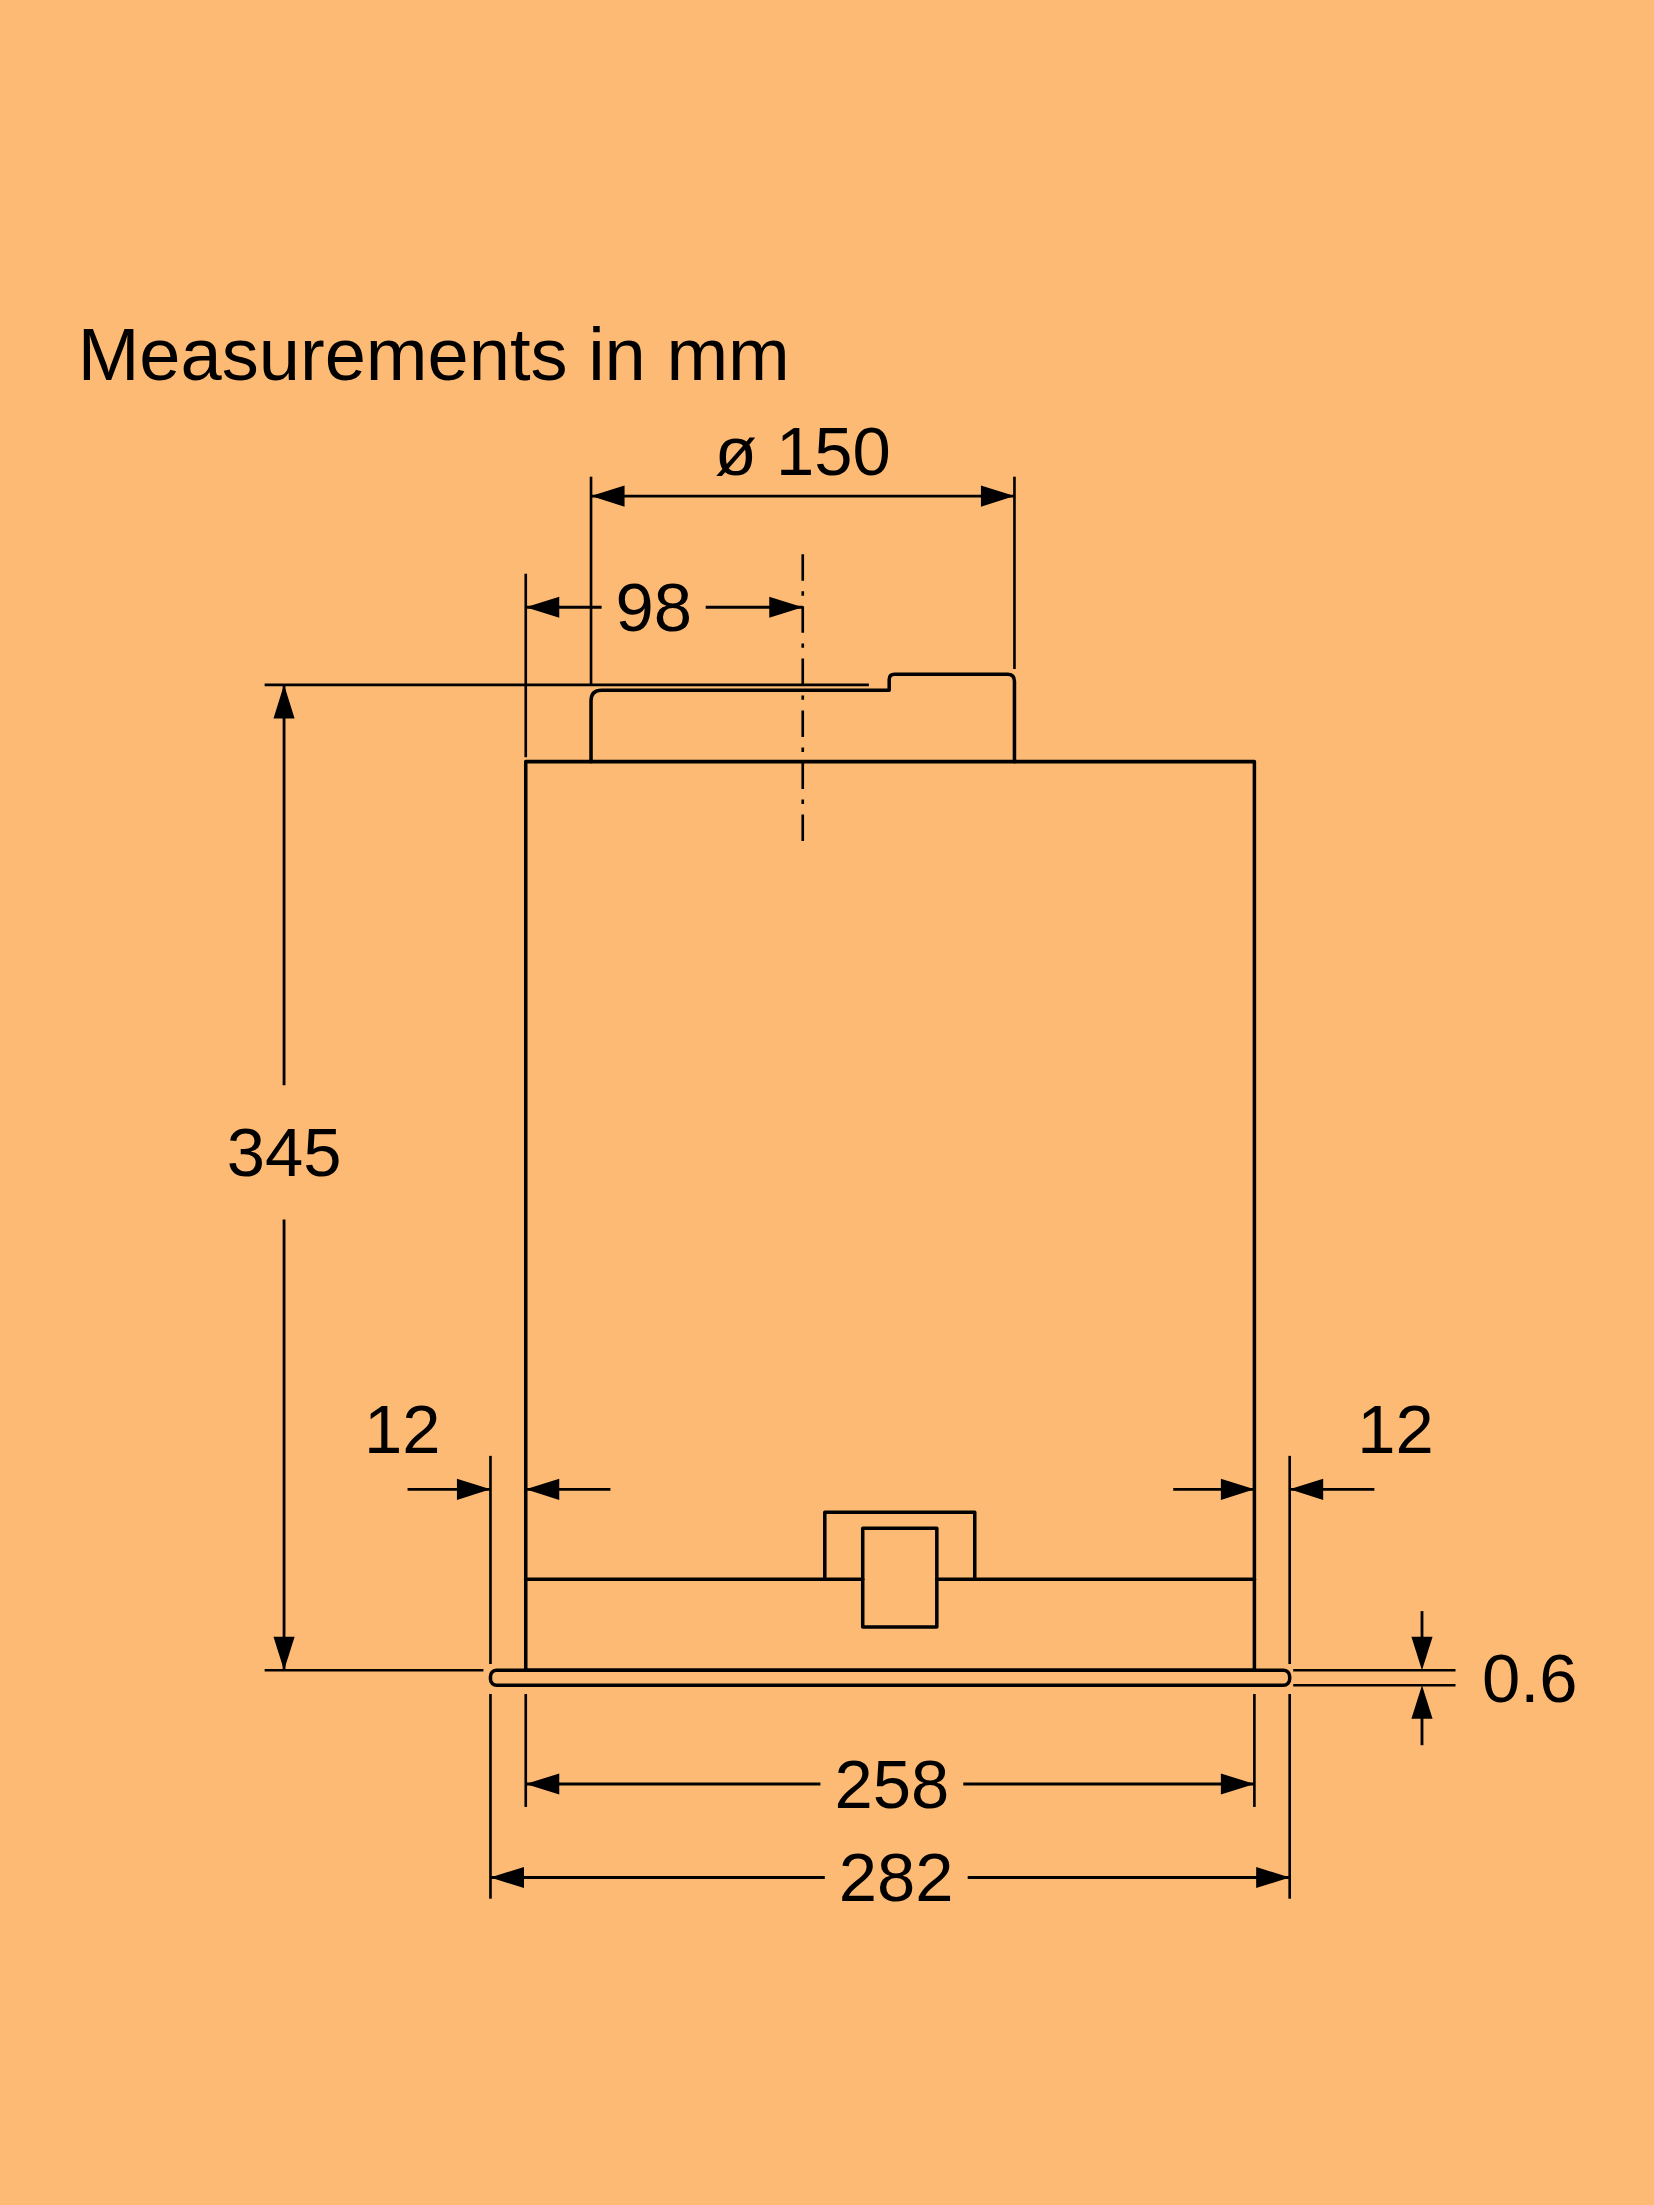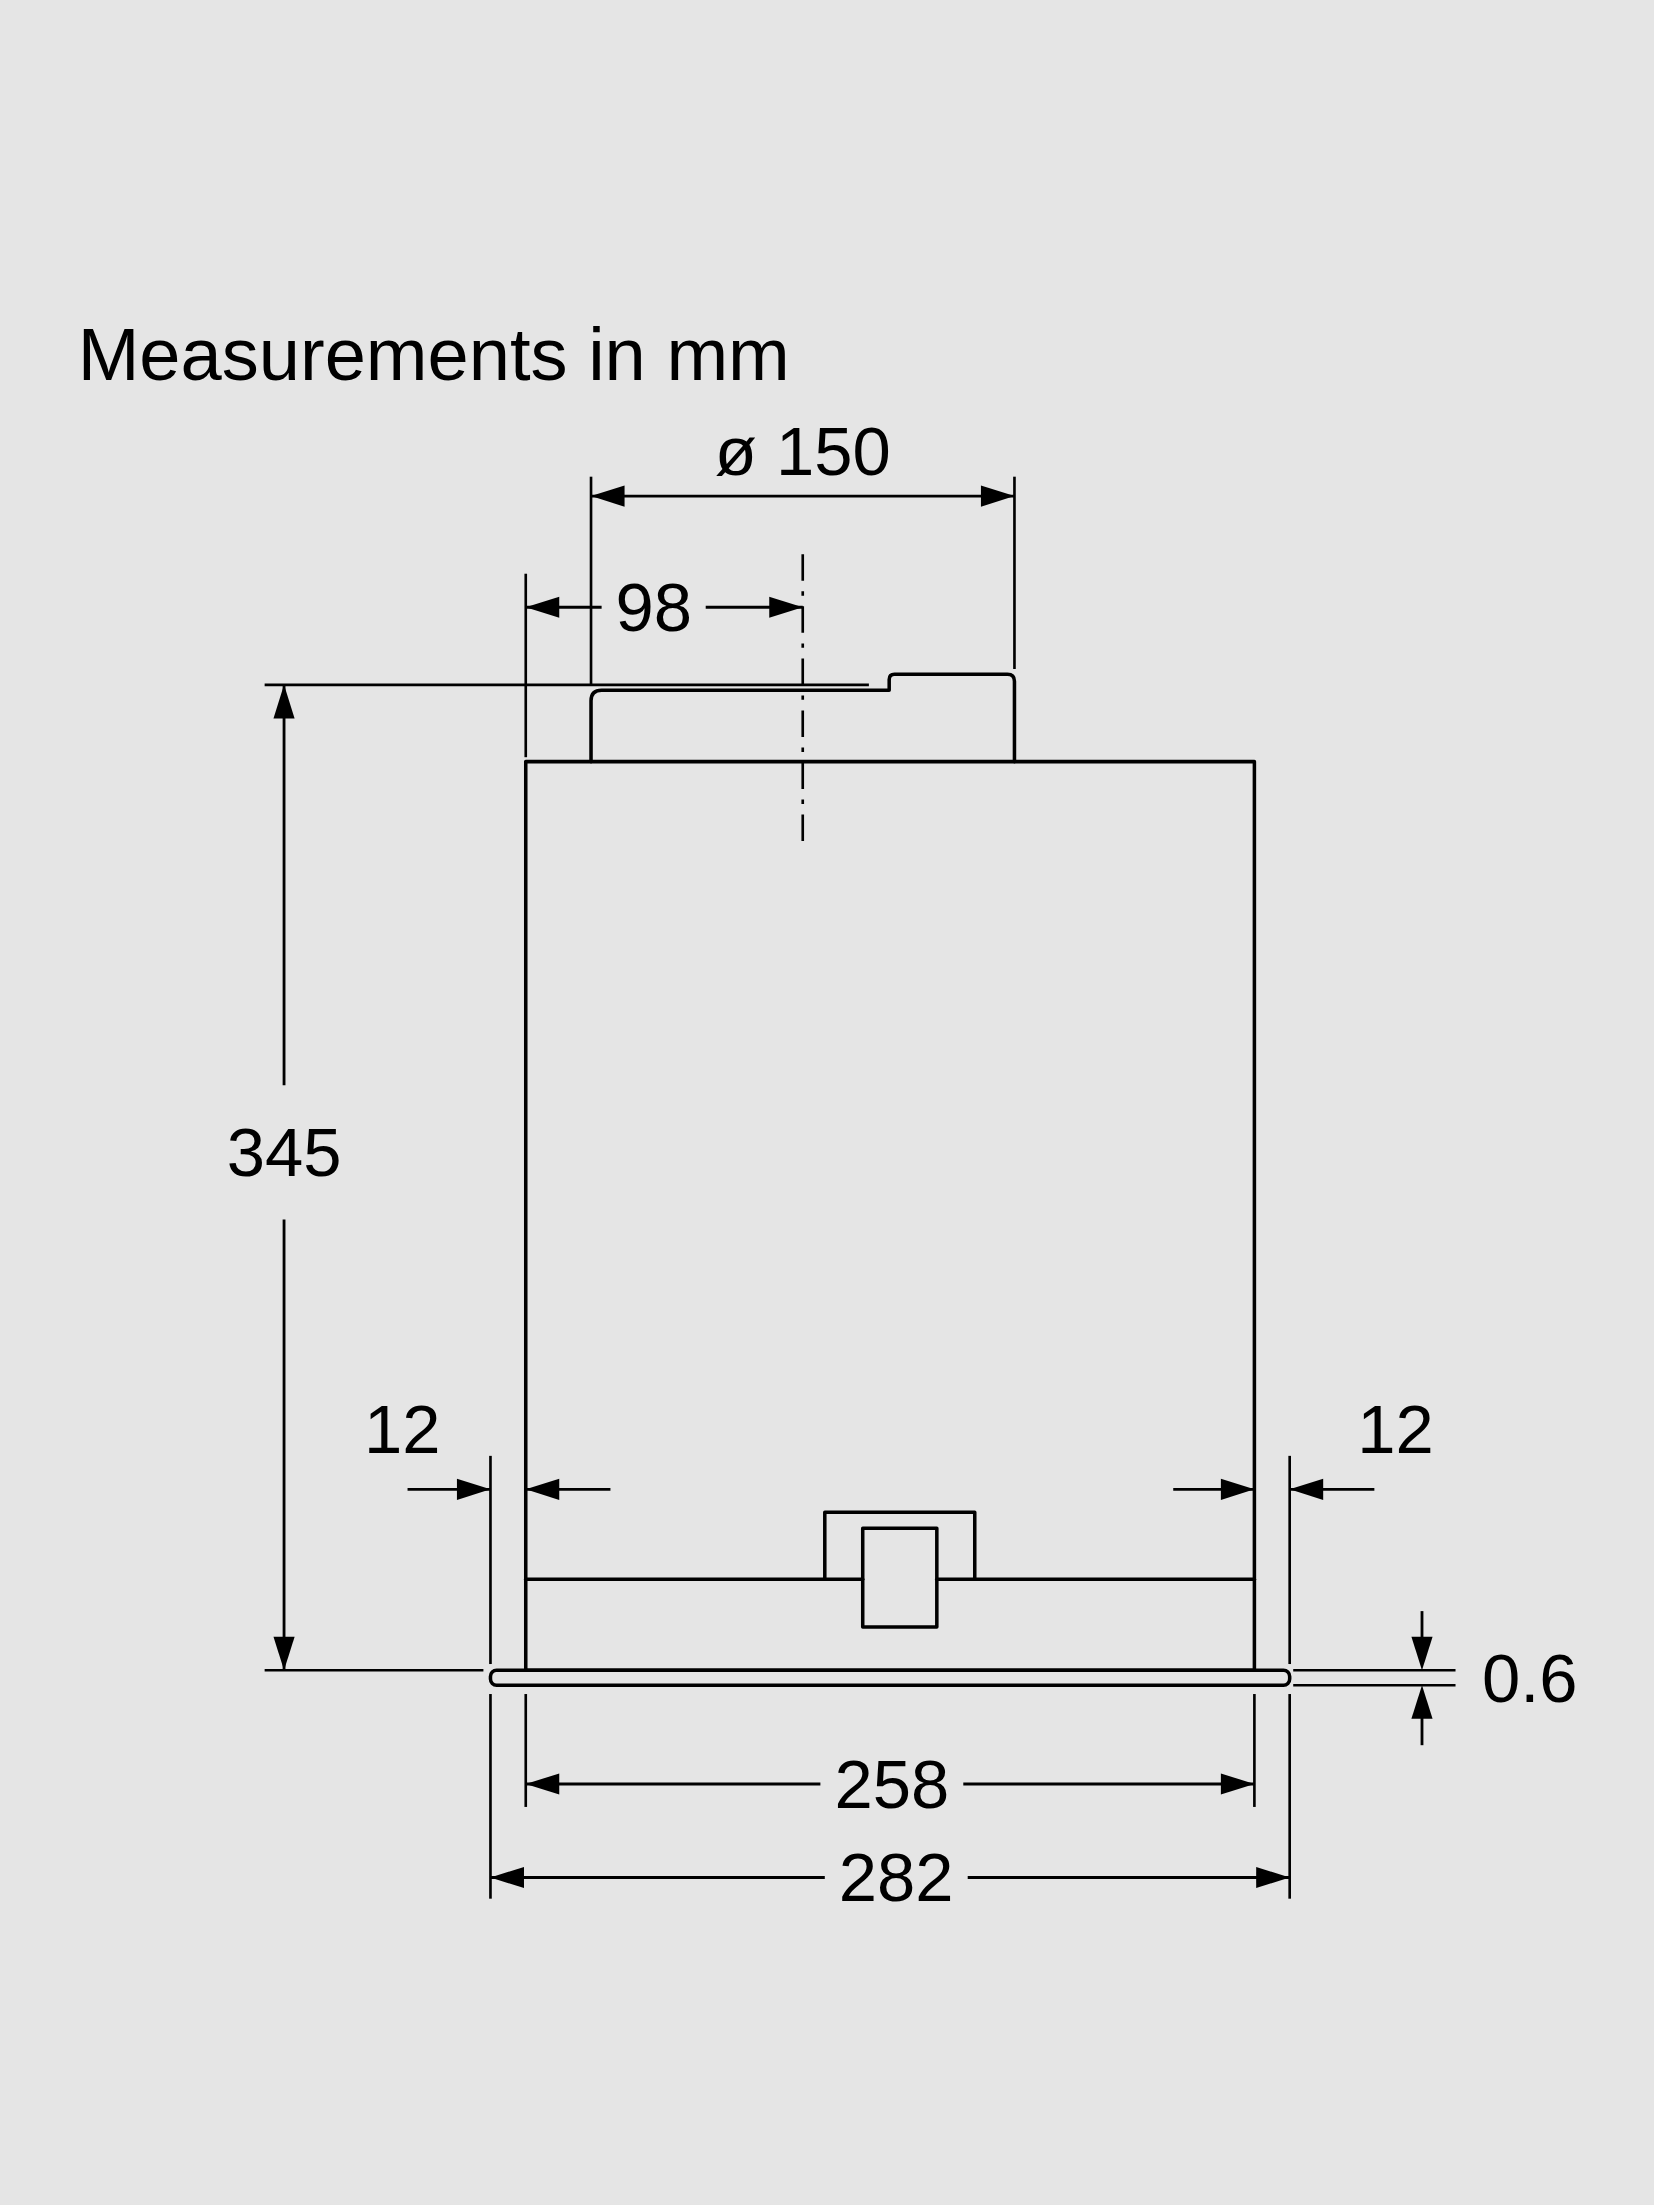--- a/index.html
+++ b/index.html
@@ -7,21 +7,21 @@
     padding: 0;
     background: #ffffff;
     width: 1654px;
     height: 2206px;
     font-family: "Liberation Sans", "DejaVu Sans", sans-serif;
   }
   .page {
     position: relative;
     width: 1654px;
     height: 2206px;
-    background: #e5e5e5;
+    background: #fdba74;
     overflow: hidden;
   }
   svg { display: block; }
   .outline   { stroke: #000; stroke-width: 4;   fill: none; stroke-linecap: round; stroke-linejoin: round; }
   .dimline   { stroke: #000; stroke-width: 3.2; fill: none; }
   .extline   { stroke: #000; stroke-width: 3;   fill: none; }
   .cline     { stroke: #000; stroke-width: 3;   fill: none; stroke-dasharray: 30 12 5 12; }
   .arrow     { fill: #000; stroke: none; }
   .dimtext   { font-size: 78px; fill: #000; }
   .titletext { font-size: 84px; fill: #000; }

